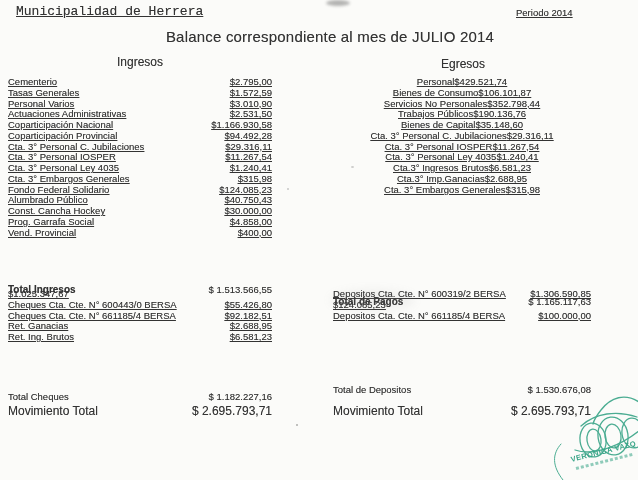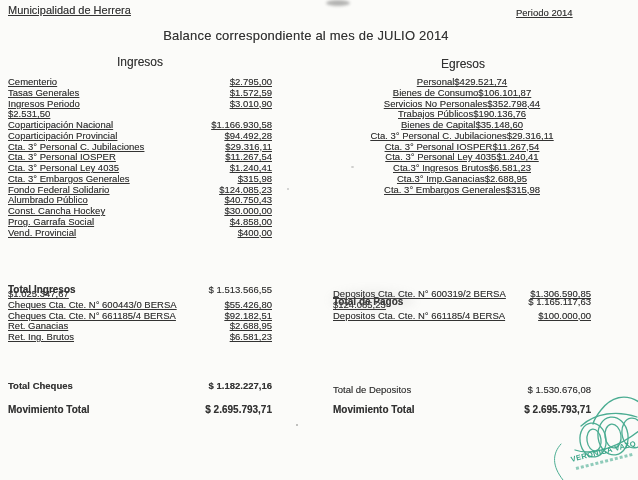--- a/index.html
+++ b/index.html
@@ -6,40 +6,40 @@
   body{width:638px;height:480px;overflow:hidden;background:#fbfbf9;}
   .page{
     position:absolute;left:0;top:0;width:638px;height:480px;
     background:#fbfbf9;
     font-family:"Liberation Sans",sans-serif;
     color:#333;
     text-shadow:0 0 .5px rgba(70,70,70,.55);
     overflow:hidden;
   }
   .underlined{text-decoration:underline;}
-  .org{position:absolute;left:8px;top:4px;font-size:11px;}
+  .org{position:absolute;left:16px;top:4px;font-size:13px;font-family:Liberation Mono, monospace;}
   .period{position:absolute;left:516px;top:7px;font-size:9.5px;}
-  .title{position:absolute;left:0;top:28px;width:612px;text-align:center;font-size:13px;letter-spacing:.2px;}
+  .title{position:absolute;left:0;top:28px;width:612px;text-align:center;font-size:15px;letter-spacing:.2px;padding-left:24px;}
   .col-header{position:absolute;font-size:12px;}
   .hdr-ingresos{left:117px;top:55px;}
   .hdr-egresos{left:441px;top:57px;}
 
   .list{position:absolute;display:flex;flex-direction:column;text-decoration:underline;}
   .row{display:flex;justify-content:space-between;align-items:baseline;height:10.75px;font-size:9.5px;line-height:10.5px;white-space:nowrap;}
   #ingresos-list{left:8px;top:77px;width:264px;}
   #egresos-list{left:333px;top:77px;width:258px;align-items:center;}
   #cheques-list{left:8px;top:289px;width:264px;}
   #depositos-list{left:333px;top:289px;width:258px;}
 
   .trow{position:absolute;display:flex;justify-content:space-between;align-items:baseline;font-size:9.5px;white-space:nowrap;}
   .trow .lbl-bold{font-weight:bold;font-size:10px;margin-top:20px;}
-  .trow.all-bold .lbl,.trow.all-bold .val{font-weight:bold;font-size:10px;}
+  .trow.all-bold .lbl,.trow.all-bold .val{font-weight:normal;font-size:12px;}
   #total-ingresos{left:8px;top:264px;width:264px;}
   #total-pagos{left:333px;top:276px;width:258px;}
-  #total-cheques{left:8px;top:380px;width:264px;font-weight:bold;}
+  #total-cheques{left:8px;top:391px;width:264px;}
   #total-depositos{left:333px;top:384px;width:258px;}
   #movimiento-left{left:8px;top:404px;width:264px;}
   #movimiento-right{left:333px;top:404px;width:258px;}
 
   
   .smudge{position:absolute;border-radius:50%;pointer-events:none;}
   .smudge-top{left:326px;top:0;width:24px;height:6px;background:#3e3e3e;opacity:.38;filter:blur(1.6px);}
   .smudge-mid{left:330px;top:290px;width:85px;height:20px;background:#949494;opacity:.11;filter:blur(5px);}
   .speck-a{left:296px;top:424px;width:2px;height:2px;background:#6d6d6d;opacity:.55;}
   .speck-b{left:287px;top:188px;width:2px;height:2px;background:#8a8a8a;opacity:.45;}
@@ -78,25 +78,26 @@
         <span class="lbl">Cementerio</span>
         <span class="val">$2.795,00</span>
       </div>
 
       <div class="row">
         <span class="lbl">Tasas Generales</span>
         <span class="val">$1.572,59</span>
       </div>
 
       <div class="row">
-        <span class="lbl">Ingresos Periodo</span>
+        <span class="lbl">Personal Varios</span>
         <span class="val">$3.010,90</span>
       </div>
 
       <div class="row">
+        <span class="lbl">Actuaciones Administrativas</span>
         <span class="val">$2.531,50</span>
       </div>
 
       <div class="row">
         <span class="lbl">Coparticipación Nacional</span>
         <span class="val">$1.166.930,58</span>
       </div>
 
       <div class="row">
         <span class="lbl">Coparticipación Provincial</span>

